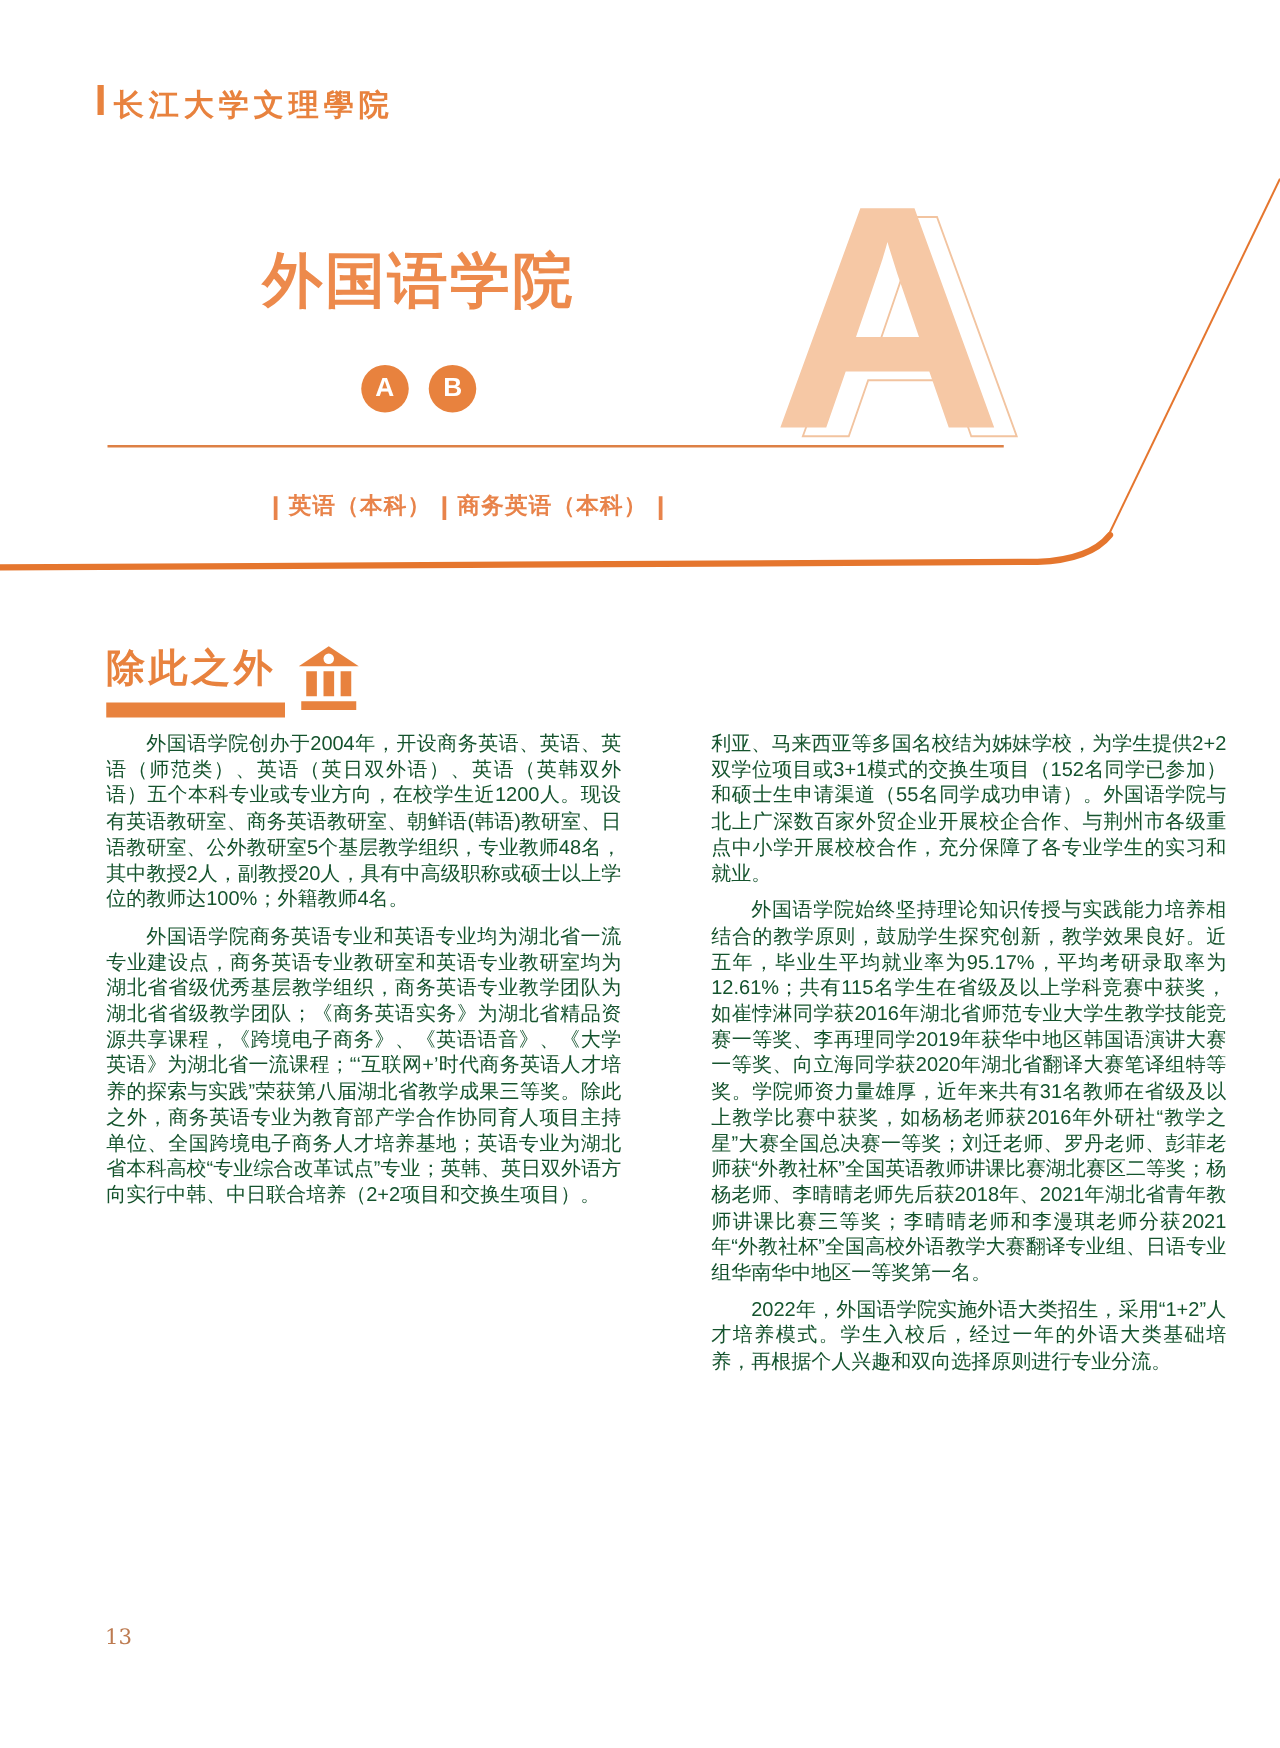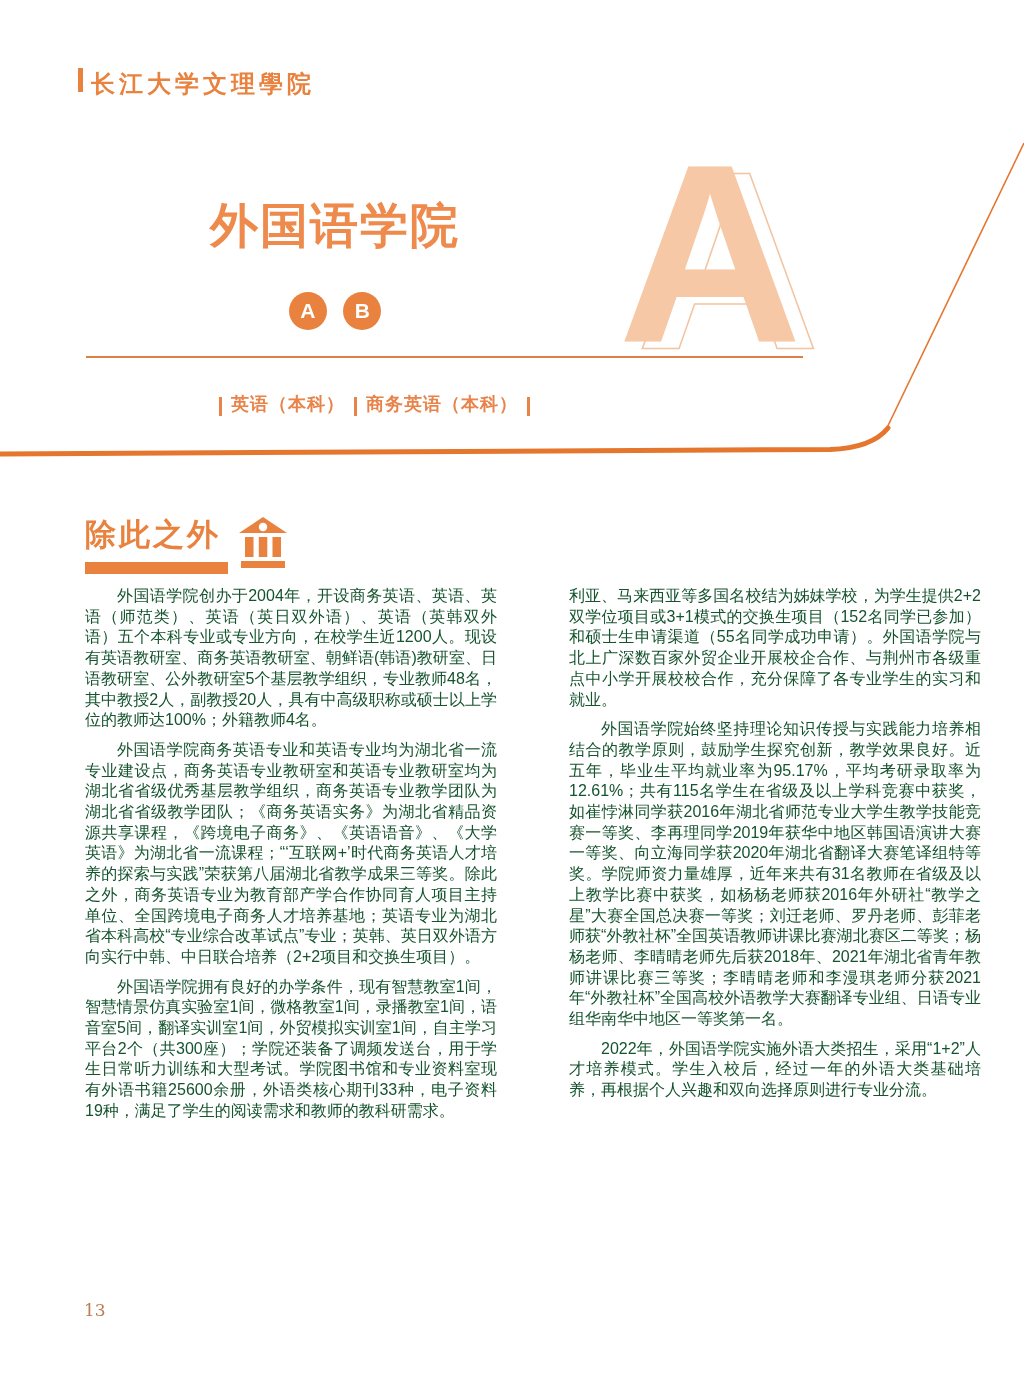--- a/index.html
+++ b/index.html
@@ -105,21 +105,20 @@
     <rect x="7" y="21" width="8.5" height="20" fill="#e8823e"></rect>
     <rect x="20.8" y="21" width="8.5" height="20" fill="#e8823e"></rect>
     <rect x="34.5" y="21" width="8.5" height="20" fill="#e8823e"></rect>
     <rect x="3" y="45" width="44" height="7" fill="#e8823e"></rect>
   </svg>
 </div>
 
 <div class="col col-left">
   <p class="indent">外国语学院创办于2004年，开设商务英语、英语、英语（师范类）、英语（英日双外语）、英语（英韩双外语）五个本科专业或专业方向，在校学生近1200人。现设有英语教研室、商务英语教研室、朝鲜语(韩语)教研室、日语教研室、公外教研室5个基层教学组织，专业教师48名，其中教授2人，副教授20人，具有中高级职称或硕士以上学位的教师达100%；外籍教师4名。</p>
   <p class="indent">外国语学院商务英语专业和英语专业均为湖北省一流专业建设点，商务英语专业教研室和英语专业教研室均为湖北省省级优秀基层教学组织，商务英语专业教学团队为湖北省省级教学团队；《商务英语实务》为湖北省精品资源共享课程，《跨境电子商务》、《英语语音》、《大学英语》为湖北省一流课程；“‘互联网+’时代商务英语人才培养的探索与实践”荣获第八届湖北省教学成果三等奖。除此之外，商务英语专业为教育部产学合作协同育人项目主持单位、全国跨境电子商务人才培养基地；英语专业为湖北省本科高校“专业综合改革试点”专业；英韩、英日双外语方向实行中韩、中日联合培养（2+2项目和交换生项目）。</p>
-  <p class="indent">外国语学院拥有良好的办学条件，现有智慧教室1间，智慧情景仿真实验室1间，微格教室1间，录播教室1间，语音室5间，翻译实训室1间，外贸模拟实训室1间，自主学习平台2个（共300座）；学院还装备了调频发送台，用于学生日常听力训练和大型考试。学院图书馆和专业资料室现有外语书籍25600余册，外语类核心期刊33种，电子资料19种，满足了学生的阅读需求和教师的教科研需求。</p>
 </div>
 
 <div class="col col-right">
   <p>利亚、马来西亚等多国名校结为姊妹学校，为学生提供2+2双学位项目或3+1模式的交换生项目（152名同学已参加）和硕士生申请渠道（55名同学成功申请）。外国语学院与北上广深数百家外贸企业开展校企合作、与荆州市各级重点中小学开展校校合作，充分保障了各专业学生的实习和就业。</p>
   <p class="indent">外国语学院始终坚持理论知识传授与实践能力培养相结合的教学原则，鼓励学生探究创新，教学效果良好。近五年，毕业生平均就业率为95.17%，平均考研录取率为12.61%；共有115名学生在省级及以上学科竞赛中获奖，如崔悖淋同学获2016年湖北省师范专业大学生教学技能竞赛一等奖、李再理同学2019年获华中地区韩国语演讲大赛一等奖、向立海同学获2020年湖北省翻译大赛笔译组特等奖。学院师资力量雄厚，近年来共有31名教师在省级及以上教学比赛中获奖，如杨杨老师获2016年外研社“教学之星”大赛全国总决赛一等奖；刘迁老师、罗丹老师、彭菲老师获“外教社杯”全国英语教师讲课比赛湖北赛区二等奖；杨杨老师、李晴晴老师先后获2018年、2021年湖北省青年教师讲课比赛三等奖；李晴晴老师和李漫琪老师分获2021年“外教社杯”全国高校外语教学大赛翻译专业组、日语专业组华南华中地区一等奖第一名。</p>
   <p class="indent">2022年，外国语学院实施外语大类招生，采用“1+2”人才培养模式。学生入校后，经过一年的外语大类基础培养，再根据个人兴趣和双向选择原则进行专业分流。</p>
 </div>
 
 <div class="page-number">13</div>
 

